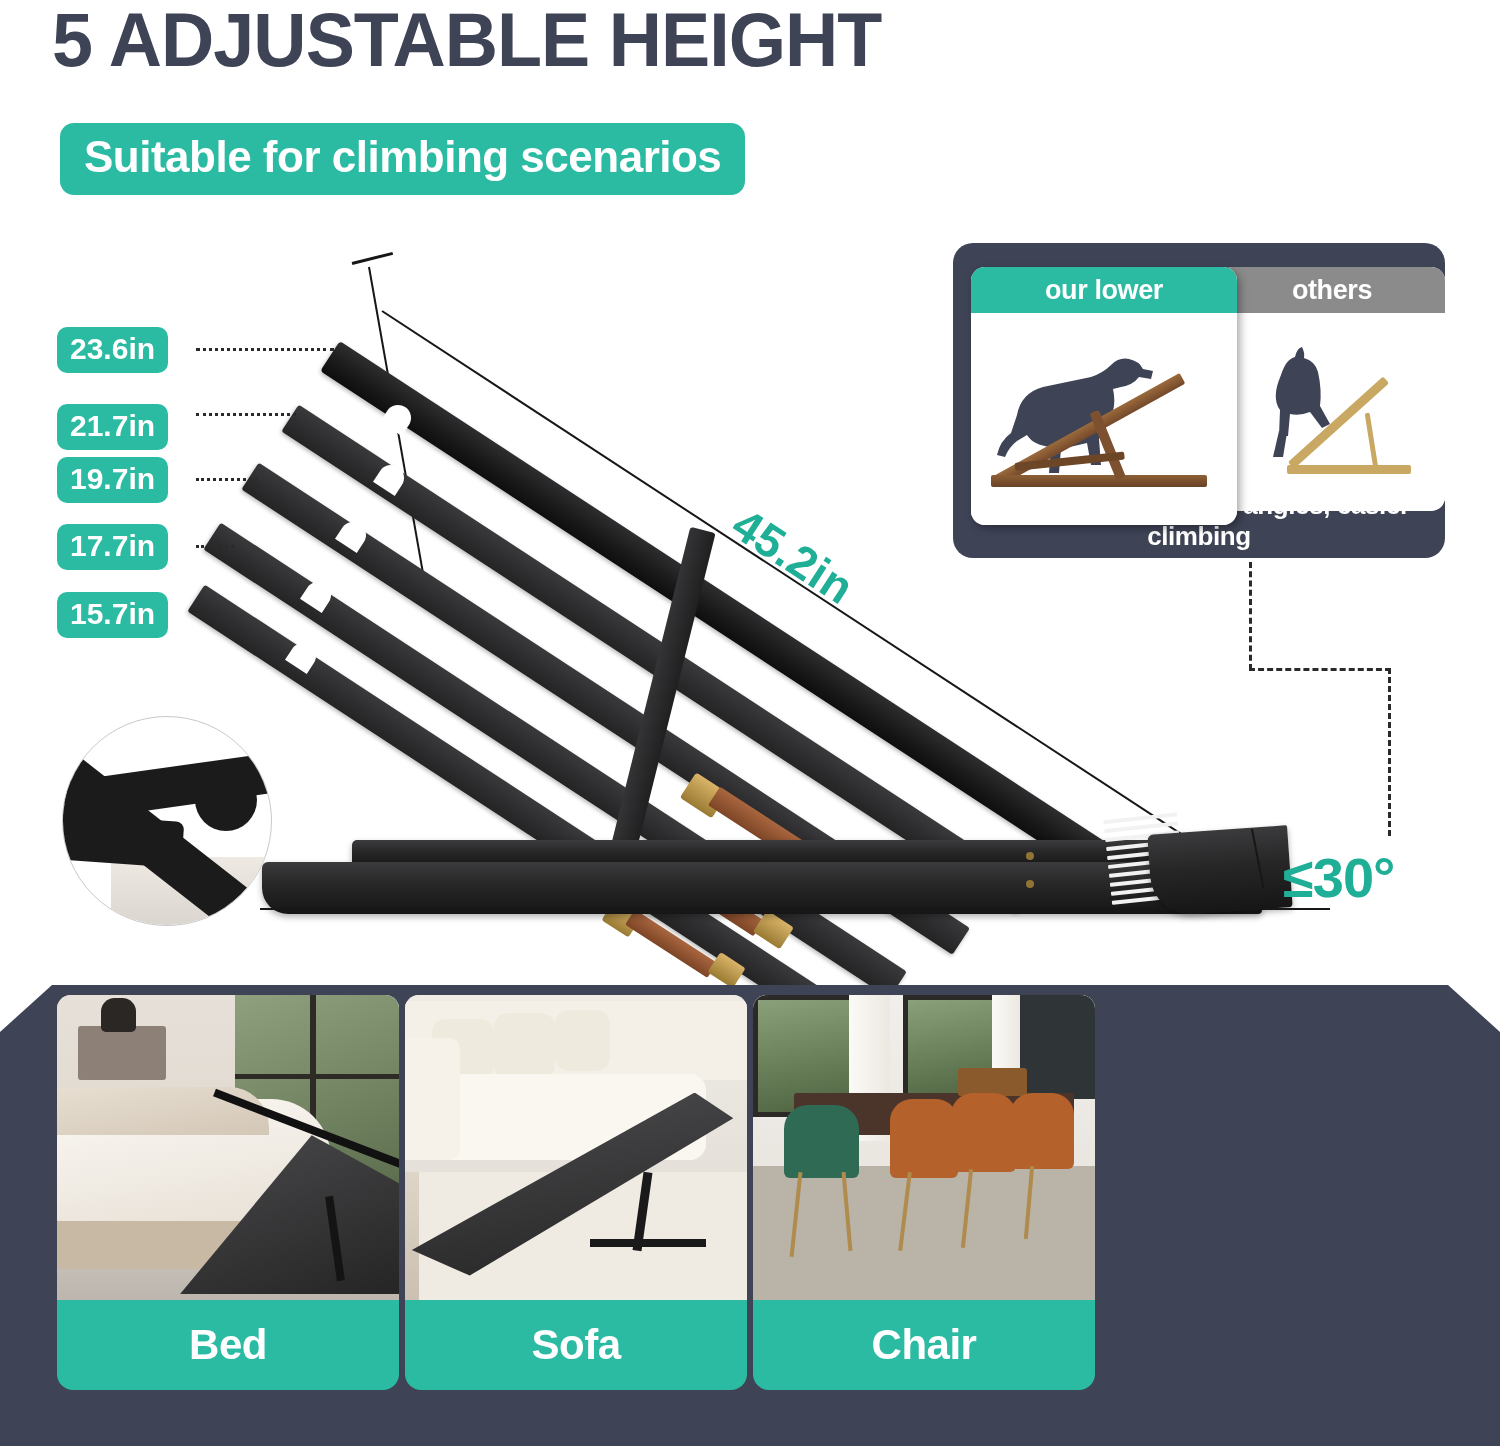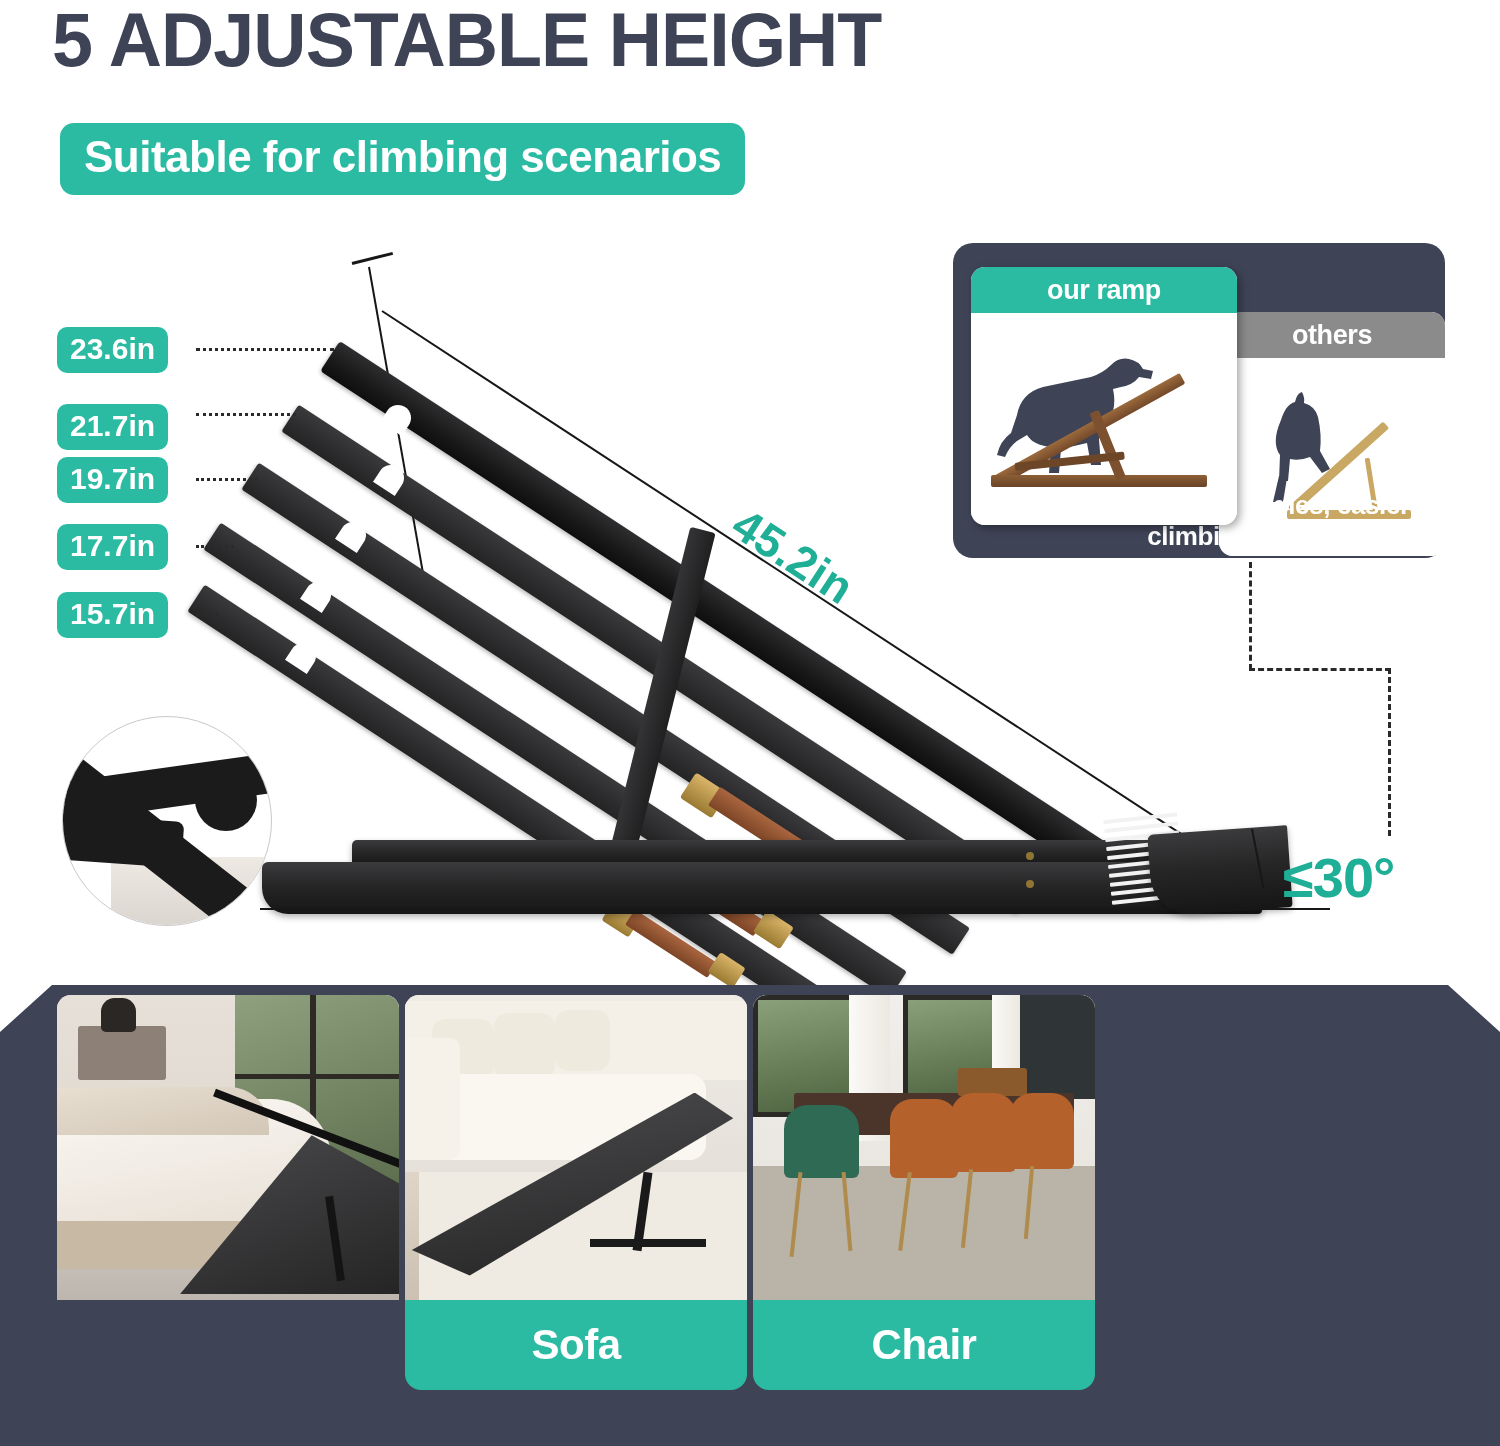--- a/index.html
+++ b/index.html
@@ -115,21 +115,21 @@
   
   .compare {
     position:absolute; left:953px; top:243px; width:492px; height:315px;
     background:#3e4356; border-radius:20px; padding:10px;
   }
   .cmp-row { position:relative; height:258px; }
   .cmp-panel {
     position:absolute; top:14px; background:#ffffff;
     border-radius:14px; overflow:hidden;
   }
-  .cmp-panel.others { left:256px; width:226px; height:244px;margin-top:45px; }
+  .cmp-panel.others { left:256px; width:226px; height:244px; }
   .cmp-panel.ours   { left:8px;   width:266px; height:258px; z-index:3; box-shadow:3px 3px 9px rgba(0,0,0,.35); }
   .cmp-head {
     height:46px; display:flex; align-items:center; justify-content:center;
     color:#fff; font-size:27px; font-weight:bold; letter-spacing:-0.4px;
   }
   .cmp-head.teal { background:#2bbba3; }
   .cmp-head.grey { background:#8b8b8b; }
   .cmp-body { position:relative; height:calc(100% - 46px); background:#fff; }
   .cmp-caption {
     position:absolute; left:0; right:0; bottom:6px; text-align:center;
@@ -314,21 +314,21 @@
             <path d="M60 118 l-6 26 l10 0 l4-24z" fill="#3e4356"></path>
           </svg>
           
           <div class="mini-ramp" style="position:absolute; left:72px; top:148px; width:128px; height:9px; background:#c9a864; transform:rotate(-42deg);"></div>
           <div class="mini-ramp" style="position:absolute; left:68px; top:152px; width:124px; height:9px; background:#c9a864;"></div>
           <div class="mini-ramp" style="position:absolute; left:150px; top:100px; width:5px; height:56px; background:#c9a864; transform:rotate(-9deg);"></div>
         </div>
       </div>
 
       <div class="cmp-panel ours">
-        <div class="cmp-head teal">our ramp</div>
+        <div class="cmp-head teal">our lower</div>
         <div class="cmp-body">
           
           <svg width="266" height="212" viewBox="0 0 266 212">
             <path d="M46 128 q-8 6-12 16 l-8-2 q3-14 14-22 l6-18 q4-22 26-28 l48-10 q12-4 20-12 q8-8 18-6 q10 2 14 10 l10 2 l-2 8 l-12-2 q-6 8-18 10 l-8 2 q4 18-4 32 l-10 18 l2 26 l-10 0 l-4-22 l-26 6 l-2 24 l-10 0 l2-26 q-18-2-24-12z" fill="#3e4356"></path>
           </svg>
           
           <div class="mini-ramp" style="position:absolute; left:26px; top:162px; width:212px; height:12px; background:linear-gradient(180deg,#9b6a3c,#74492a); transform:rotate(-29deg);"></div>
           <div class="mini-ramp" style="position:absolute; left:20px; top:162px; width:216px; height:12px; background:linear-gradient(180deg,#8c5f35,#6a4326);"></div>
           <div class="mini-ramp" style="position:absolute; left:132px; top:98px; width:10px; height:72px; background:#7d5130; transform:rotate(-22deg);"></div>
           <div class="mini-ramp" style="position:absolute; left:44px; top:150px; width:110px; height:8px; background:#6d4628; transform:rotate(-6deg);"></div>
@@ -360,20 +360,21 @@
           <div class="sq bed-lamp"></div>
           <div class="sq bed-floor"></div>
           <div class="sq bed-frame"></div>
           <div class="sq bed-duvet"></div>
           <div class="sq bed-throw"></div>
           <div class="sq" style="left:36%;top:46%;width:74%;height:52%;background:linear-gradient(160deg,#4a4a4c,#232324);clip-path:polygon(52% 0,100% 42%,100% 100%,0 100%);"></div>
           <div class="sq" style="left:44%;top:44%;width:66%;height:8px;background:#111;transform:rotate(21deg);"></div>
           <div class="sq" style="left:80%;top:66%;width:8px;height:28%;background:#141414;transform:rotate(-8deg);"></div>
         </div>
       </div>
+      <div class="cap">Bed</div>
     </div>
 
     <div class="card" style="left:405px;">
       <div class="photo">
         <div class="scene">
           <div class="sq sf-wall"></div>
           <div class="sq sf-floor"></div>
           <div class="sq sf-rug"></div>
           <div class="sq sf-back"></div>
           <div class="sq sf-pil" style="left:8%;top:8%;width:18%;height:20%;"></div>

